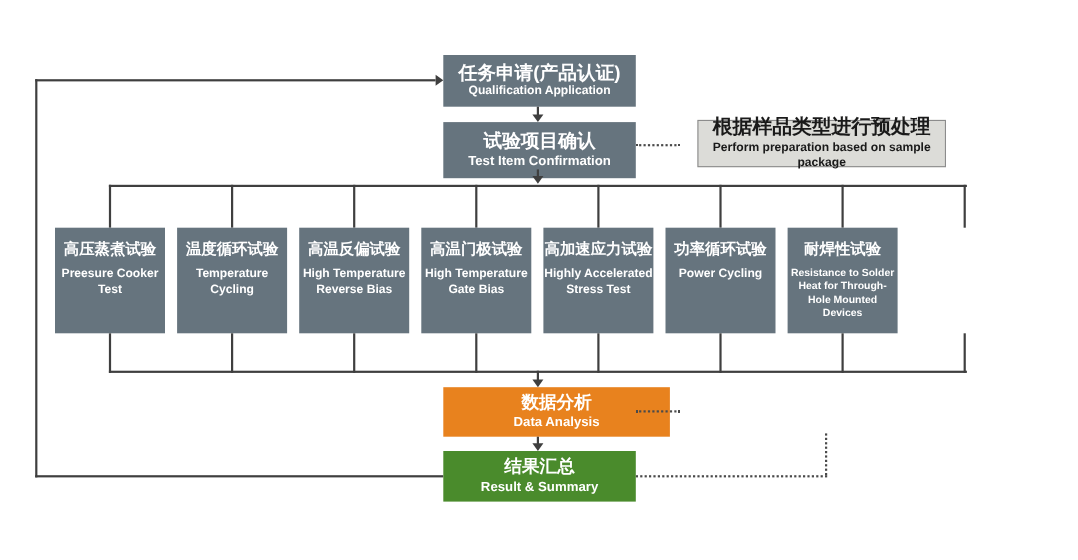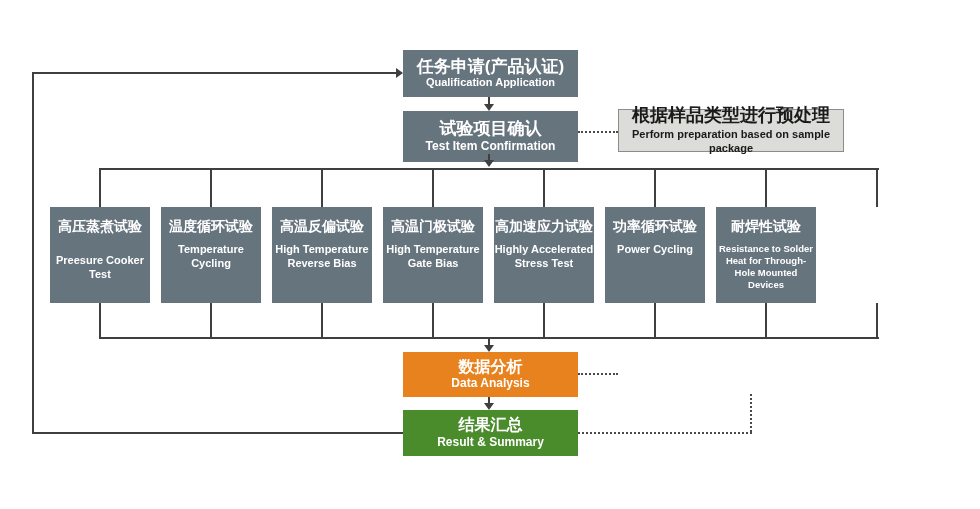--- a/index.html
+++ b/index.html
@@ -7,21 +7,21 @@
     position:relative;width:980px;height:509px;background:#ffffff;overflow:hidden;
     font-family:"Liberation Sans","DejaVu Sans",sans-serif;
   }
   .node{
     position:absolute;box-sizing:border-box;display:flex;flex-direction:column;
     justify-content:center;text-align:center;color:#ffffff;
   }
   .slate{background:#66747E;}
   .orange{background:#E8821E;}
   .green{background:#4A8B2C;}
-  .note{background:#DCDCD8;border:1px solid #8C8C8C;color:#1A1A1A;}
+  .note{background:#DCDCD8;border:1px solid #8C8C8C;color:#1A1A1A;margin-left:16px;}
   .zh{font-weight:bold;font-size:17px;line-height:1.15;white-space:nowrap;}
   .en{font-weight:bold;font-size:11px;line-height:1.25;}
   .conf .en{font-size:12px;}
   .note .zh{font-size:18px;}
   .note .en{font-size:11px;margin-top:2px;}
   .fa-note .zh{font-size:18px;}
   .fa-note .en{font-size:13px;}
   .test{
     width:100px;height:96px;top:207px;justify-content:flex-start;
     padding-top:11px;
@@ -76,21 +76,21 @@
   <div class="line hline" style="left:99px;top:168px;width:780px;"></div>
   <div class="line vline" style="left:99px;top:168px;height:39px;"></div>
   <div class="line vline" style="left:210px;top:168px;height:39px;"></div>
   <div class="line vline" style="left:321px;top:168px;height:39px;"></div>
   <div class="line vline" style="left:432px;top:168px;height:39px;"></div>
   <div class="line vline" style="left:543px;top:168px;height:39px;"></div>
   <div class="line vline" style="left:654px;top:168px;height:39px;"></div>
   <div class="line vline" style="left:765px;top:168px;height:39px;"></div>
   <div class="line vline" style="left:876px;top:168px;height:39px;"></div>
 
-  <div class="node slate test" style="left:50px;gap:11px;">
+  <div class="node slate test" style="left:50px;">
     <div class="zh">高压蒸煮试验</div>
     <div class="en">Preesure Cooker Test</div>
   </div>
   <div class="node slate test" style="left:161px;">
     <div class="zh">温度循环试验</div>
     <div class="en">Temperature Cycling</div>
   </div>
   <div class="node slate test" style="left:272px;">
     <div class="zh">高温反偏试验</div>
     <div class="en">High Temperature Reverse Bias</div>
@@ -118,21 +118,21 @@
   <div class="line vline" style="left:432px;top:303px;height:36px;"></div>
   <div class="line vline" style="left:543px;top:303px;height:36px;"></div>
   <div class="line vline" style="left:654px;top:303px;height:36px;"></div>
   <div class="line vline" style="left:765px;top:303px;height:36px;"></div>
   <div class="line vline" style="left:876px;top:303px;height:36px;"></div>
   <div class="line hline" style="left:99px;top:337px;width:780px;"></div>
 
   <div class="line vline" style="left:488px;top:337px;height:9px;"></div>
   <div class="arrow down" style="left:484px;top:345px;"></div>
 
-  <div class="node orange action" style="left:403px;top:352px;width:175px;height:45px;">
+  <div class="node orange action" style="left:403px;top:352px;width:206px;height:45px;">
     <div class="zh">数据分析</div>
     <div class="en">Data Analysis</div>
   </div>
 
   <div class="dot-h" style="left:578px;top:373px;width:40px;"></div>
 
 
   <div class="dot-v" style="left:750px;top:394px;height:38px;"></div>
   <div class="dot-h" style="left:578px;top:432px;width:174px;"></div>
 

